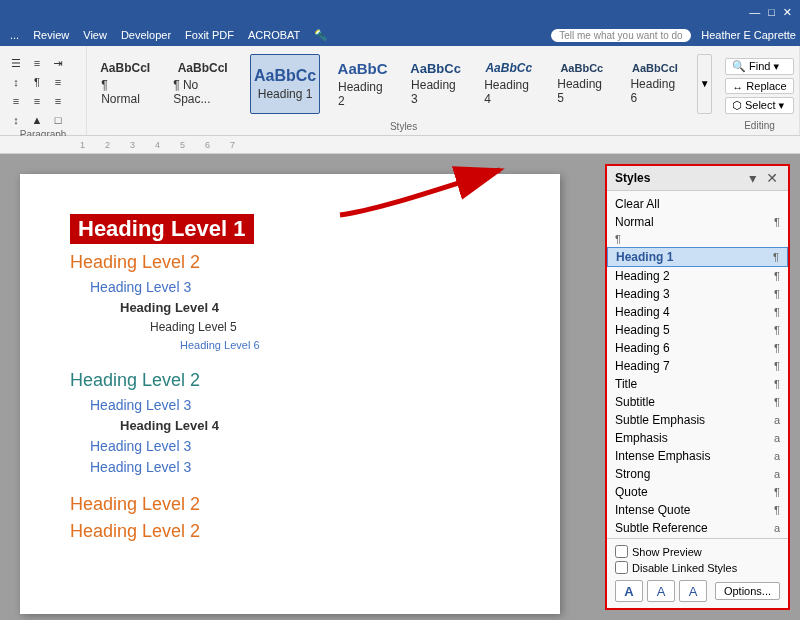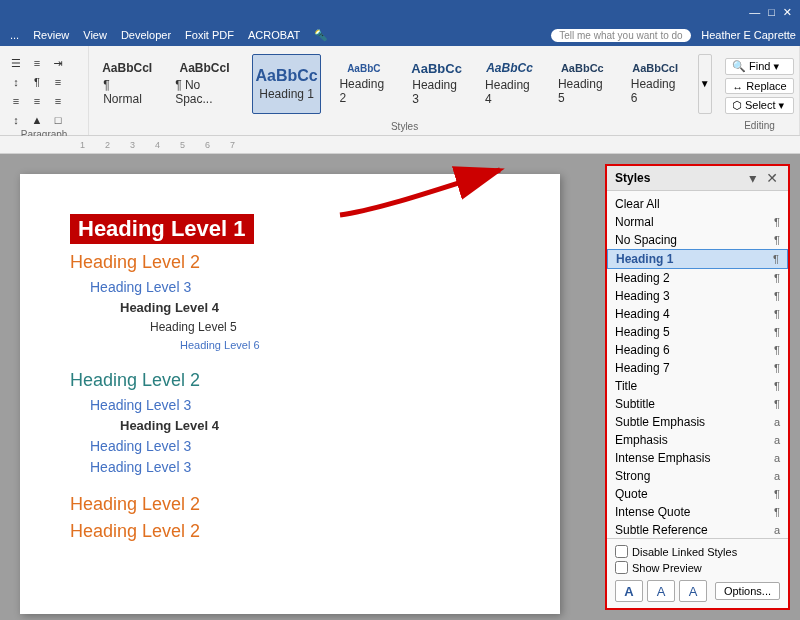--- a/index.html
+++ b/index.html
@@ -104,21 +104,21 @@
       min-width: 60px;
       height: 60px;
       font-size: 11px;
       background: transparent;
     }
     .style-item.active { background: #c7d7eb; border: 1px solid #2b579a; }
     .style-preview { font-size: 14px; font-weight: bold; line-height: 1.2; }
     .style-label { font-size: 12px; color: #333; margin-top: 2px; }
 
     .heading1-preview { color: #2b579a; font-size: 16px; }
-    .heading2-preview { color: #2b579a; font-size: 10px; }
+    .heading2-preview { color: #2b579a; font-size: 15px; }
     .heading3-preview { color: #1f497d; font-size: 13px; }
     .heading4-preview { color: #1f497d; font-size: 12px; font-style: italic; }
     .heading5-preview { color: #243f60; font-size: 11px; }
     .heading6-preview { color: #243f60; font-size: 11px; }
     .editing-btn {
       background: white;
       border: 1px solid #ccc;
       border-radius: 2px;
       padding: 1px 6px;
       font-size: 11px;
@@ -510,21 +510,20 @@
         <span class="style-row-name">Clear All</span>
         <span class="style-row-icon"></span>
       </div>
 
       <div class="style-row">
         <span class="style-row-name">Normal</span>
         <span class="style-row-icon">¶</span>
       </div>
 
       <div class="style-row">
-        <span class="style-row-name">No Spacing</span>
         <span class="style-row-icon">¶</span>
       </div>
 
       <div class="style-row selected">
         <span class="style-row-name" style="font-weight:bold; color:#2b579a;">Heading 1</span>
         <span class="style-row-icon">¶</span>
       </div>
 
       <div class="style-row">
         <span class="style-row-name">Heading 2</span>
@@ -598,25 +597,25 @@
 
       <div class="style-row">
         <span class="style-row-name">Subtle Reference</span>
         <span class="style-row-icon">a</span>
       </div>
     </div>
 
     <div class="styles-footer">
       <div class="checkbox-row">
         <input type="checkbox" style="">
-        <label>Disable Linked Styles</label>
+        <label>Show Preview</label>
       </div>
       <div class="checkbox-row">
         <input type="checkbox" style="">
-        <label>Show Preview</label>
+        <label>Disable Linked Styles</label>
       </div>
       <div class="styles-action-btns">
         <button class="action-btn" title="New Style">
           <span style="font-size:13px; font-weight:bold; color:#2b579a;">A</span>
         </button>
         <button class="action-btn" title="Style Inspector">
           <span style="font-size:13px; color:#2b579a;">A</span>
         </button>
         <button class="action-btn" title="Manage Styles">
           <span style="font-size:13px; color:#2b579a;">A</span>

